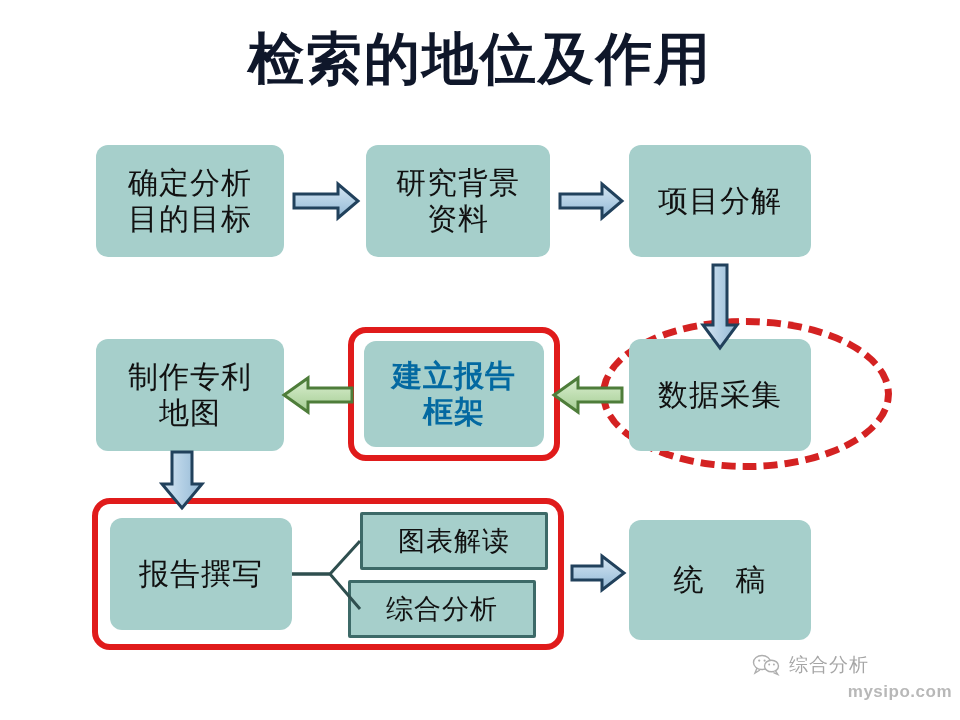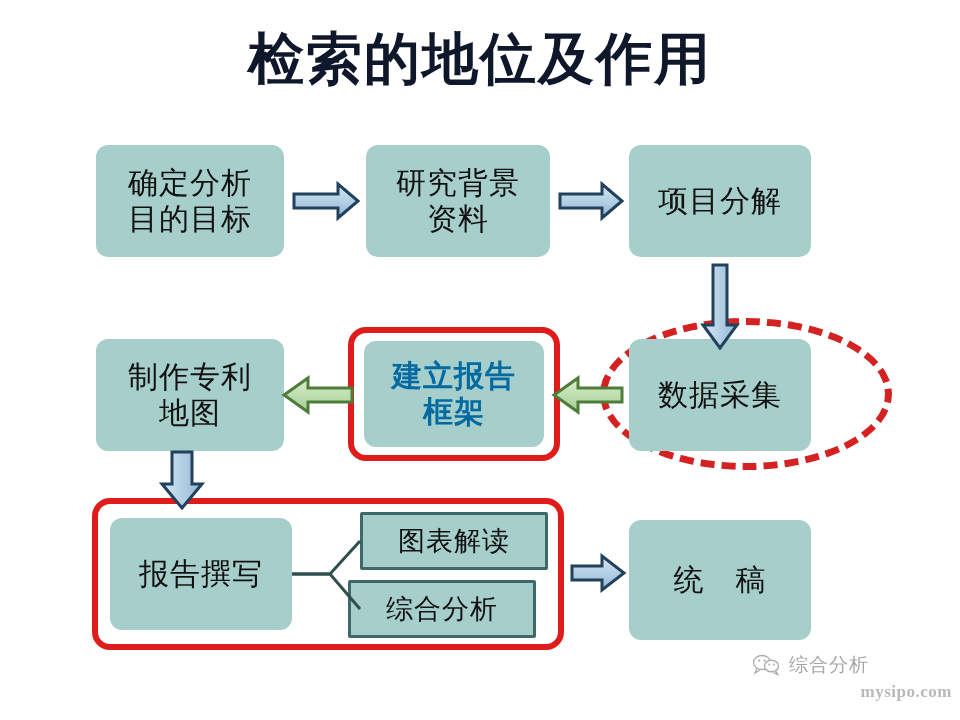--- a/index.html
+++ b/index.html
@@ -113,21 +113,21 @@
   }
   #wm-text {
     font-size: 19px;
     color: #6f6f6f;
     letter-spacing: 1px;
     white-space: nowrap;
   }
   #wm-url {
     margin-top: 4px;
     text-align: right;
-    font-family: Liberation Serif, serif;
+    font-family: Liberation Sans, sans-serif;
     font-size: 17px;
     font-weight: 700;
     color: #8d8d8d;
     letter-spacing: 0.5px;
   }
 </style>
 </head>
 <body>
 
 <div id="stage">

